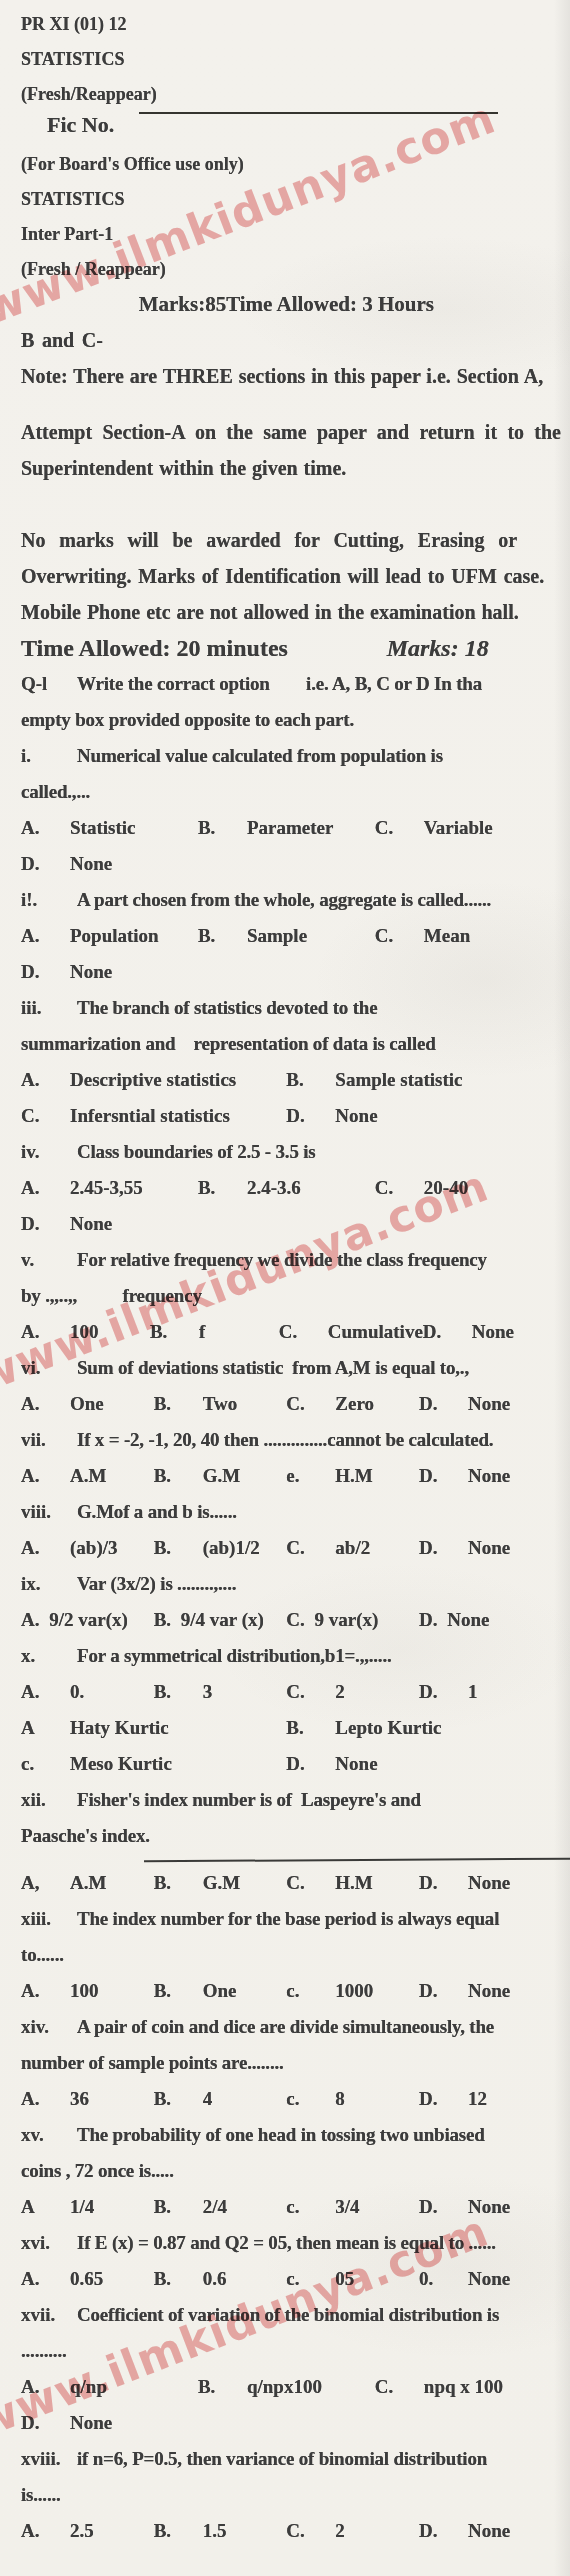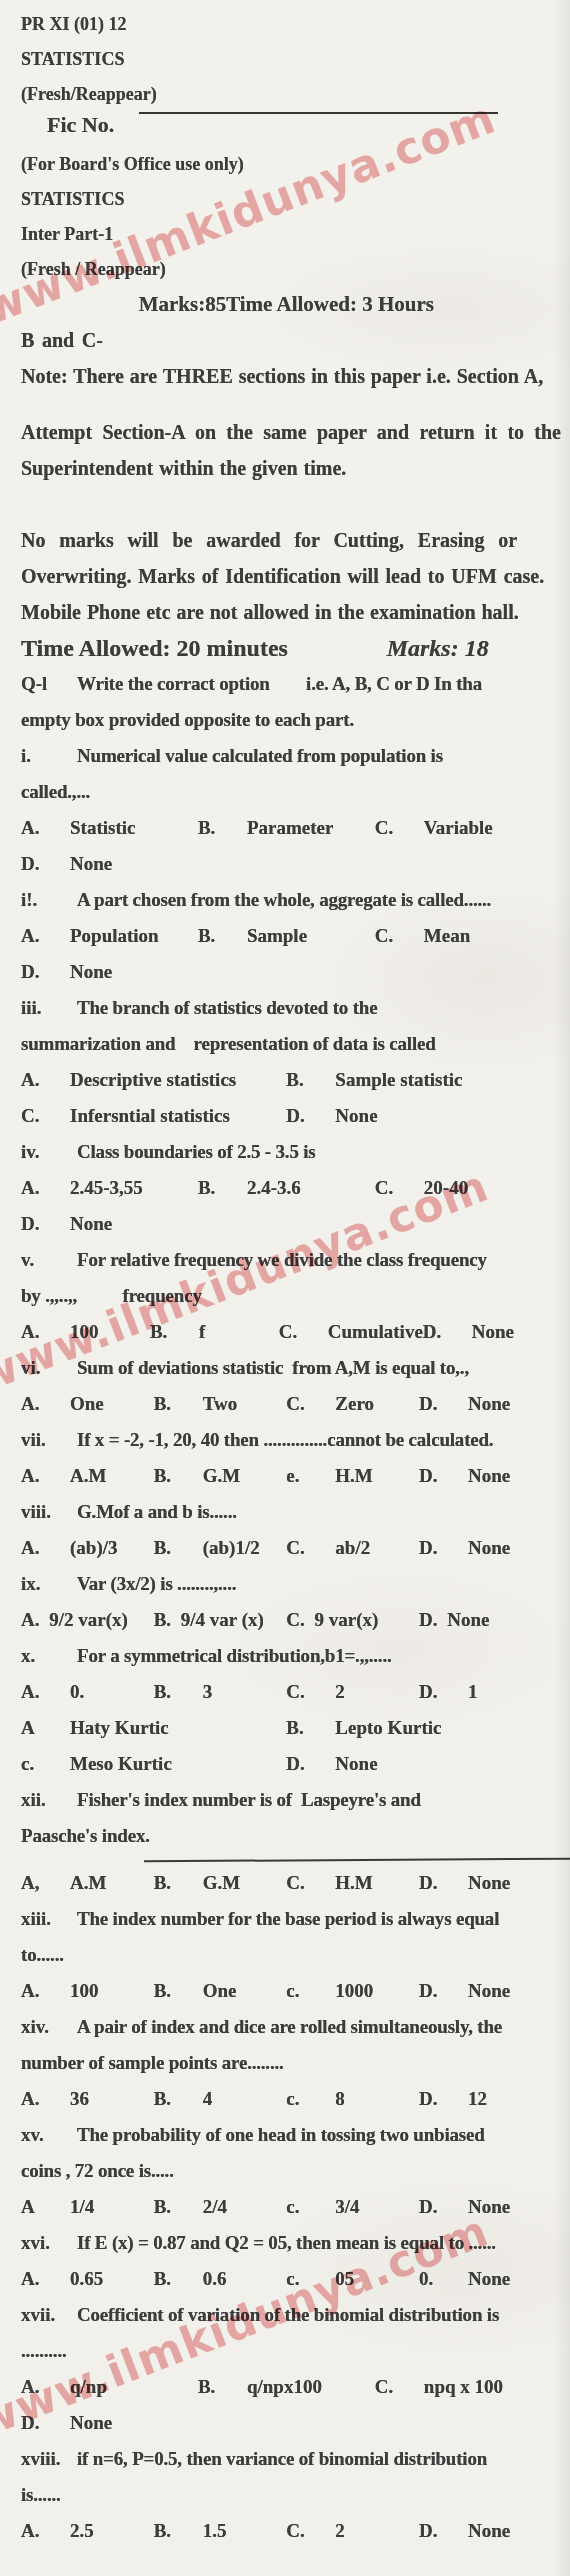--- a/index.html
+++ b/index.html
@@ -234,21 +234,21 @@
         <div class="q"><span class="qno">xiii.</span><span class="qtext">The index number for the base period is always equal
 to......</span></div>
         <div class="optrow c4">
           <span class="cell"><span class="ol">A.</span><span class="ot">100</span></span>
           <span class="cell"><span class="ol">B.</span><span class="ot">One</span></span>
           <span class="cell"><span class="ol">c.</span><span class="ot">1000</span></span>
           <span class="cell"><span class="ol">D.</span><span class="ot">None</span></span>
         </div>
       </div>
       <div class="qblock">
-        <div class="q"><span class="qno">xiv.</span><span class="qtext">A pair of index and dice are rolled simultaneously, the
+        <div class="q"><span class="qno">xiv.</span><span class="qtext">A pair of coin and dice are divide simultaneously, the
 number of sample points are........</span></div>
         <div class="optrow c4">
           <span class="cell"><span class="ol">A.</span><span class="ot">36</span></span>
           <span class="cell"><span class="ol">B.</span><span class="ot">4</span></span>
           <span class="cell"><span class="ol">c.</span><span class="ot">8</span></span>
           <span class="cell"><span class="ol">D.</span><span class="ot">12</span></span>
         </div>
       </div>
       <div class="qblock">
         <div class="q"><span class="qno">xv.</span><span class="qtext">The probability of one head in tossing two unbiased

